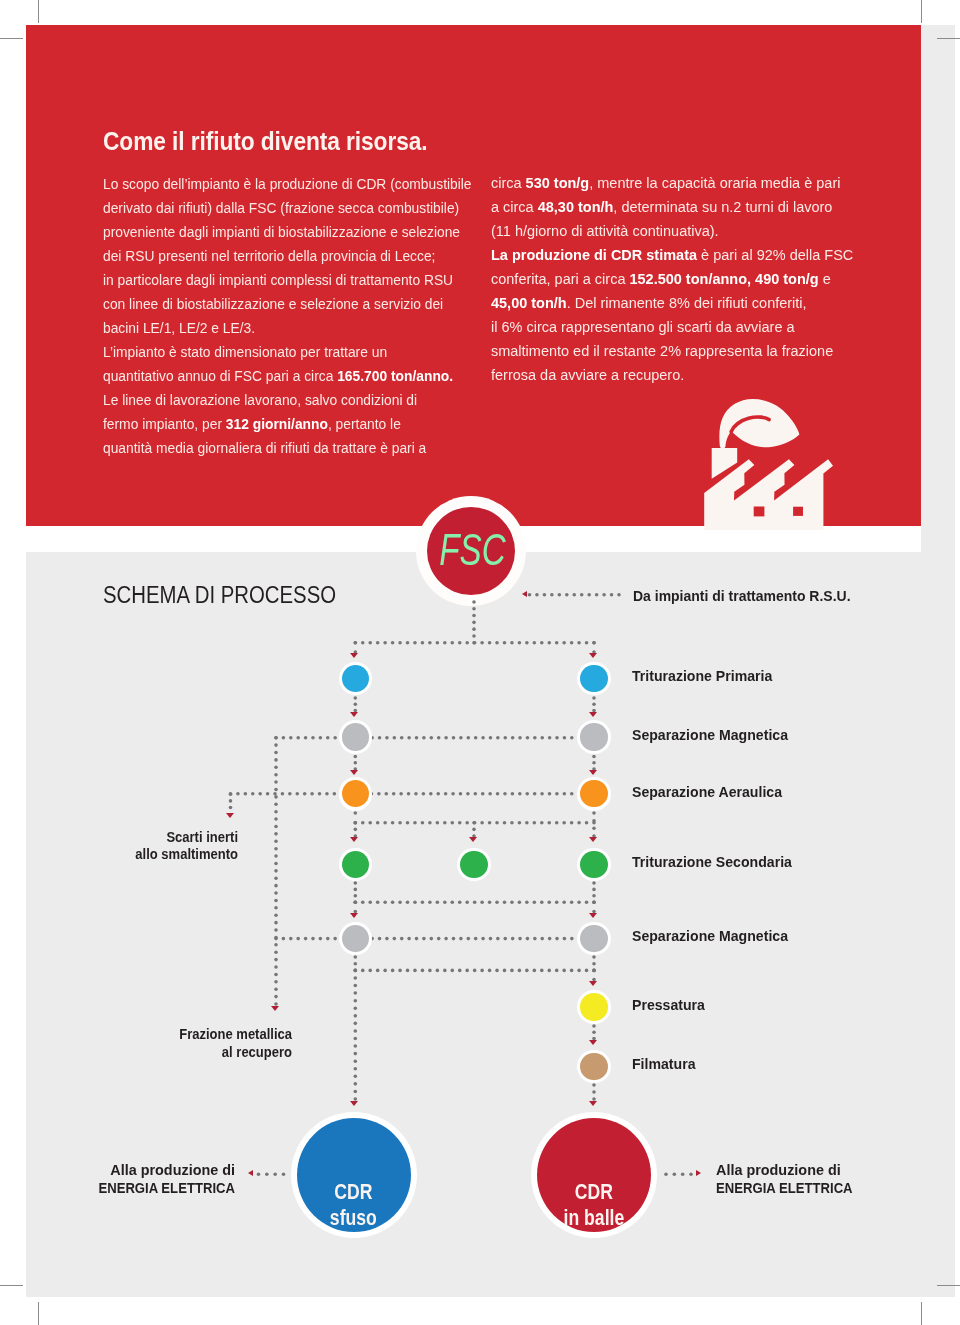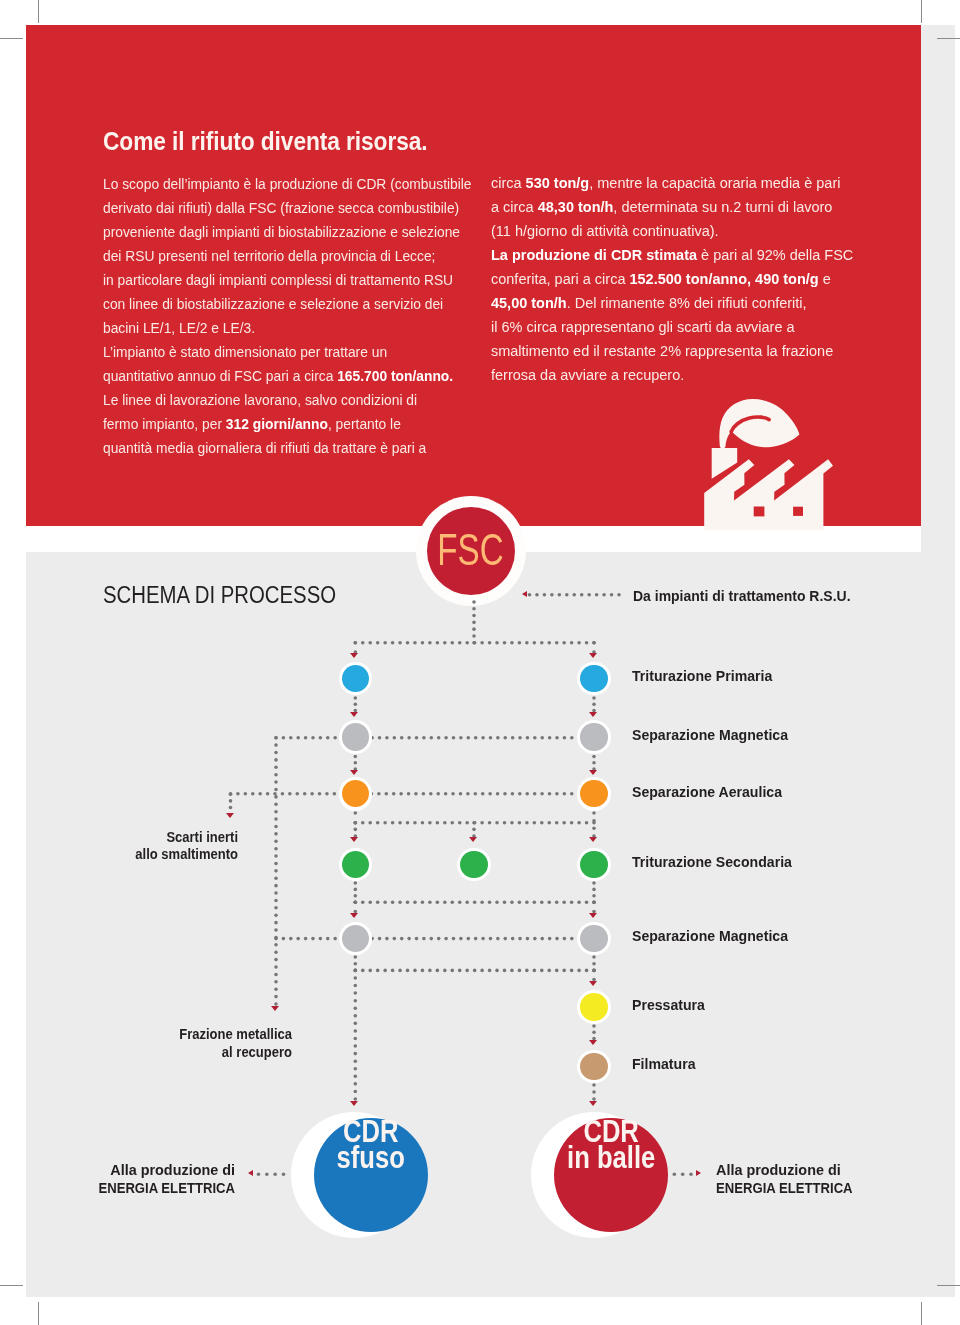--- a/index.html
+++ b/index.html
@@ -29,46 +29,46 @@
   #colL{left:102.5px;top:172px;}
   #colR{left:491px;top:171px;}
 
   
   .factory{position:absolute;left:700px;top:396px;}
 
   
   .fsc{position:absolute;left:415.5px;top:495.5px;width:110px;height:110px;border-radius:50%;
        background:#fffdfc;}
   .fsc .inner{position:absolute;left:11px;top:11px;width:88px;height:88px;border-radius:50%;
-       background:#c21f32;color:#fdba74;font-size:44.5px;font-weight:normal;
-       display:flex;align-items:center;justify-content:flex-end;letter-spacing:0px;
-       line-height:1;box-sizing:border-box;}
+       background:#c21f32;color:#86efac;font-size:44.5px;font-weight:normal;
+       display:flex;align-items:center;justify-content:center;letter-spacing:0px;
+       line-height:1;box-sizing:border-box;font-style:italic;}
   .fsc .inner span{display:inline-block;transform:scaleX(0.745);margin-left:3px;}
 
   
   .schema-title{position:absolute;left:102.5px;top:581px;font-size:24.4px;color:#231f20;
                 white-space:nowrap;transform:scaleX(0.835);transform-origin:0 50%;}
   .src-label{position:absolute;left:632.5px;top:588px;font-size:14.8px;font-weight:bold;color:#231f20;
              white-space:nowrap;transform:scaleX(0.945);transform-origin:0 50%;}
 
   
   .node{position:absolute;border-radius:50%;background:#fff;z-index:5;}
   .node i{position:absolute;border-radius:50%;display:block;font-style:normal;}
 
   .nlabel{position:absolute;font-size:15.5px;font-weight:bold;color:#231f20;white-space:nowrap;
           transform:scaleX(0.91);transform-origin:0 50%;}
 
   .sidelabel{position:absolute;font-size:14.3px;font-weight:bold;color:#231f20;
              text-align:right;line-height:17.9px;white-space:nowrap;
              transform:scaleX(0.91);transform-origin:100% 50%;}
 
   .bigcirc{position:absolute;width:126px;height:126px;border-radius:50%;background:#fff;z-index:6;}
-  .bigcirc i{position:absolute;left:23px;top:6px;width:114px;height:114px;border-radius:50%;
-             display:flex;align-items:flex-start;justify-content:center;text-align:center;
-             font-style:normal;color:#fbf3f0;font-size:32px;font-weight:bold;line-height:26.3px;}
+  .bigcirc i{position:absolute;left:6px;top:6px;width:114px;height:114px;border-radius:50%;
+             display:flex;align-items:flex-end;justify-content:center;text-align:center;
+             font-style:normal;color:#fbf3f0;font-size:22px;font-weight:bold;line-height:26.3px;}
   .bigcirc i > div > div{transform:scaleX(0.80);}
 
   .endlabel{position:absolute;font-size:14.4px;font-weight:bold;color:#231f20;line-height:18px;
             white-space:nowrap;}
   .endlabel div{display:block;}
   .endlabel .caps{transform:scaleX(0.912);}
   .endlabel.rt .caps{transform-origin:100% 50%;}
   .endlabel.lt .caps{transform-origin:0 50%;}
   .arw{position:absolute;width:0;height:0;border-left:4.9px solid transparent;
        border-right:4.9px solid transparent;border-top:5.6px solid #b01f33;}

